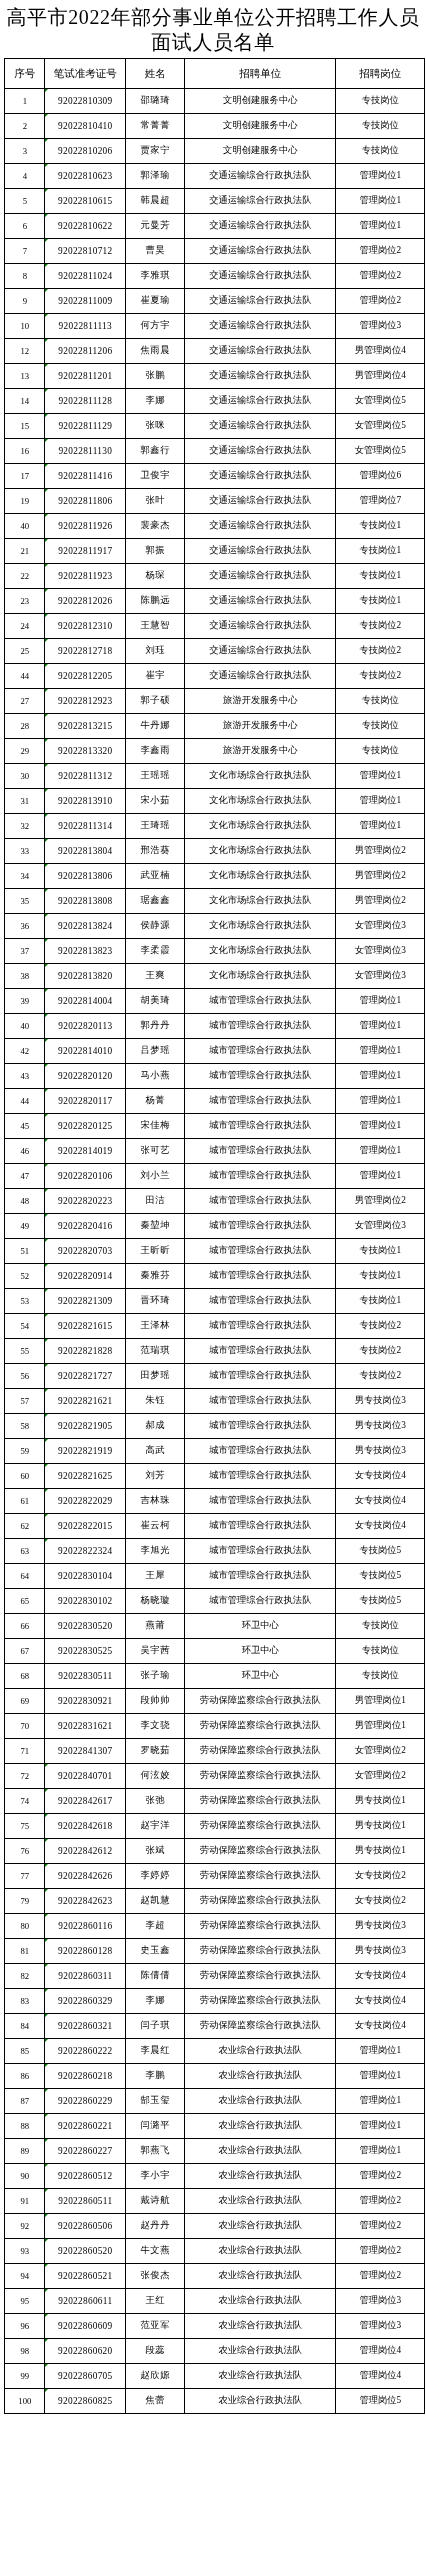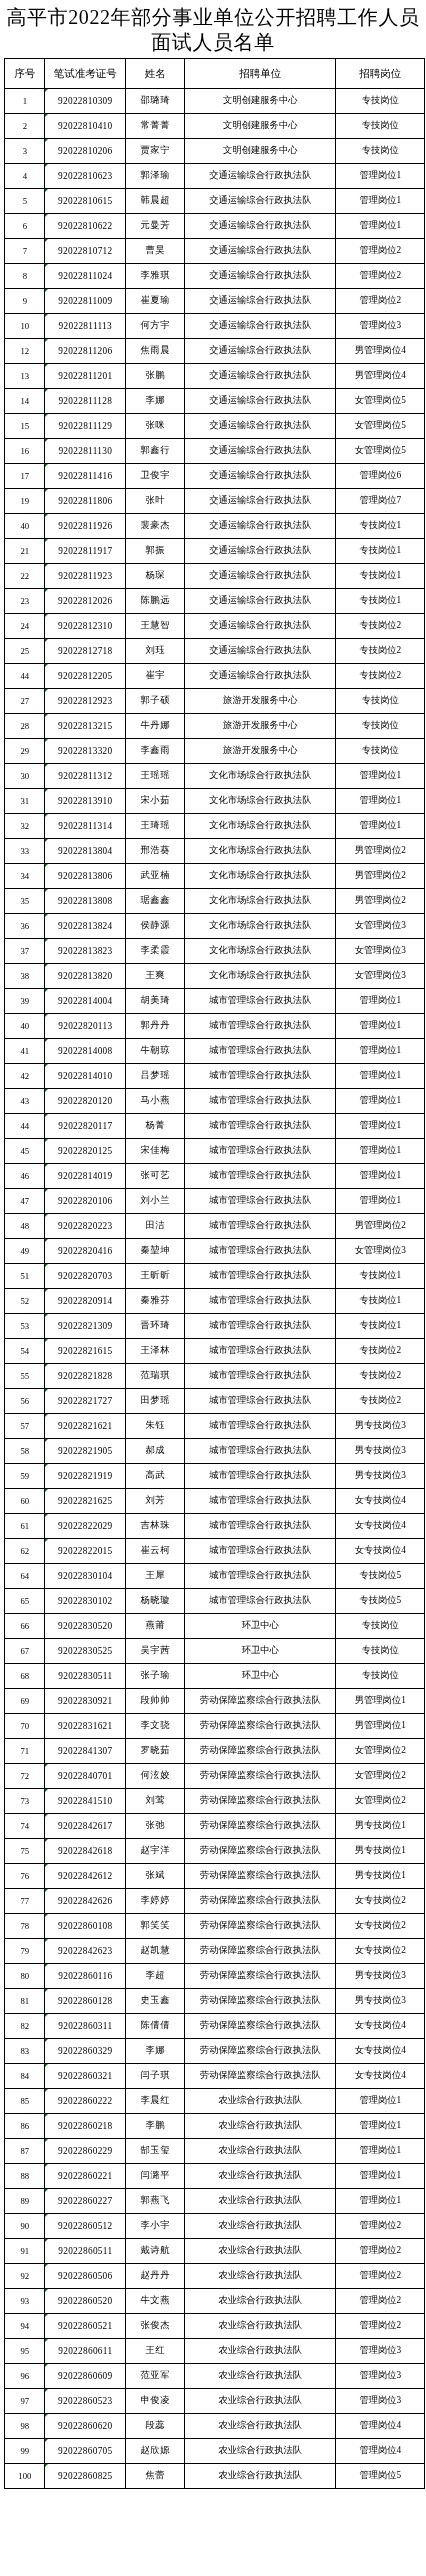--- a/index.html
+++ b/index.html
@@ -349,27 +349,20 @@
         <td class="post-cell">管理岗位1</td>
       </tr>
       <tr>
         <td class="num-cell">40</td>
         <td class="ticket-cell">92022820113<span class="corner-marker" style="border-top-color: rgb(0, 128, 0);"></span></td>
         <td class="name-cell">郭丹丹</td>
         <td class="unit-cell">城市管理综合行政执法队</td>
         <td class="post-cell">管理岗位1</td>
       </tr>
       <tr>
-        <td class="num-cell">41</td>
-        <td class="ticket-cell">92022814008<span class="corner-marker" style="border-top-color: rgb(0, 128, 0);"></span></td>
-        <td class="name-cell">牛朝琼</td>
-        <td class="unit-cell">城市管理综合行政执法队</td>
-        <td class="post-cell">管理岗位1</td>
-      </tr>
-      <tr>
         <td class="num-cell">42</td>
         <td class="ticket-cell">92022814010<span class="corner-marker" style="border-top-color: rgb(0, 128, 0);"></span></td>
         <td class="name-cell">吕梦瑶</td>
         <td class="unit-cell">城市管理综合行政执法队</td>
         <td class="post-cell">管理岗位1</td>
       </tr>
       <tr>
         <td class="num-cell">43</td>
         <td class="ticket-cell">92022820120<span class="corner-marker" style="border-top-color: rgb(0, 128, 0);"></span></td>
         <td class="name-cell">马小燕</td>
@@ -494,20 +487,27 @@
         <td class="name-cell">吉林珠</td>
         <td class="unit-cell">城市管理综合行政执法队</td>
         <td class="post-cell">女专技岗位4</td>
       </tr>
       <tr>
         <td class="num-cell">62</td>
         <td class="ticket-cell">92022822015<span class="corner-marker" style="border-top-color: rgb(0, 128, 0);"></span></td>
         <td class="name-cell">崔云柯</td>
         <td class="unit-cell">城市管理综合行政执法队</td>
         <td class="post-cell">女专技岗位4</td>
+      </tr>
+      <tr>
+        <td class="num-cell">63</td>
+        <td class="ticket-cell">92022822324<span class="corner-marker" style="border-top-color: rgb(0, 128, 0);"></span></td>
+        <td class="name-cell">李旭光</td>
+        <td class="unit-cell">城市管理综合行政执法队</td>
+        <td class="post-cell">专技岗位5</td>
       </tr>
       <tr>
         <td class="num-cell">64</td>
         <td class="ticket-cell">92022830104</td>
         <td class="name-cell">王犀</td>
         <td class="unit-cell">城市管理综合行政执法队</td>
         <td class="post-cell">专技岗位5</td>
       </tr>
       <tr>
         <td class="num-cell">65</td>
@@ -559,27 +559,20 @@
         <td class="post-cell">女管理岗位2</td>
       </tr>
       <tr>
         <td class="num-cell">72</td>
         <td class="ticket-cell">92022840701<span class="corner-marker" style="border-top-color: rgb(0, 128, 0);"></span></td>
         <td class="name-cell">何泫姣</td>
         <td class="unit-cell">劳动保障监察综合行政执法队</td>
         <td class="post-cell">女管理岗位2</td>
       </tr>
       <tr>
-        <td class="num-cell">73</td>
-        <td class="ticket-cell">92022841510<span class="corner-marker" style="border-top-color: rgb(0, 128, 0);"></span></td>
-        <td class="name-cell">刘莺</td>
-        <td class="unit-cell">劳动保障监察综合行政执法队</td>
-        <td class="post-cell">女管理岗位2</td>
-      </tr>
-      <tr>
         <td class="num-cell">74</td>
         <td class="ticket-cell">92022842617<span class="corner-marker" style="border-top-color: rgb(0, 128, 0);"></span></td>
         <td class="name-cell">张弛</td>
         <td class="unit-cell">劳动保障监察综合行政执法队</td>
         <td class="post-cell">男专技岗位1</td>
       </tr>
       <tr>
         <td class="num-cell">75</td>
         <td class="ticket-cell">92022842618<span class="corner-marker" style="border-top-color: rgb(0, 128, 0);"></span></td>
         <td class="name-cell">赵宇洋</td>
@@ -594,27 +587,20 @@
         <td class="post-cell">男专技岗位1</td>
       </tr>
       <tr>
         <td class="num-cell">77</td>
         <td class="ticket-cell">92022842626<span class="corner-marker" style="border-top-color: rgb(0, 128, 0);"></span></td>
         <td class="name-cell">李婷婷</td>
         <td class="unit-cell">劳动保障监察综合行政执法队</td>
         <td class="post-cell">女专技岗位2</td>
       </tr>
       <tr>
-        <td class="num-cell">78</td>
-        <td class="ticket-cell">92022860108<span class="corner-marker" style="border-top-color: rgb(0, 128, 0);"></span></td>
-        <td class="name-cell">郭笑笑</td>
-        <td class="unit-cell">劳动保障监察综合行政执法队</td>
-        <td class="post-cell">女专技岗位2</td>
-      </tr>
-      <tr>
         <td class="num-cell">79</td>
         <td class="ticket-cell">92022842623<span class="corner-marker" style="border-top-color: rgb(0, 128, 0);"></span></td>
         <td class="name-cell">赵凯慧</td>
         <td class="unit-cell">劳动保障监察综合行政执法队</td>
         <td class="post-cell">女专技岗位2</td>
       </tr>
       <tr>
         <td class="num-cell">80</td>
         <td class="ticket-cell">92022860116<span class="corner-marker" style="border-top-color: rgb(0, 128, 0);"></span></td>
         <td class="name-cell">李超</td>
@@ -723,27 +709,20 @@
         <td class="num-cell">95</td>
         <td class="ticket-cell">92022860611<span class="corner-marker" style="border-top-color: rgb(0, 128, 0);"></span></td>
         <td class="name-cell">王红</td>
         <td class="unit-cell">农业综合行政执法队</td>
         <td class="post-cell">管理岗位3</td>
       </tr>
       <tr>
         <td class="num-cell">96</td>
         <td class="ticket-cell">92022860609<span class="corner-marker" style="border-top-color: rgb(0, 128, 0);"></span></td>
         <td class="name-cell">范亚军</td>
-        <td class="unit-cell">农业综合行政执法队</td>
-        <td class="post-cell">管理岗位3</td>
-      </tr>
-      <tr>
-        <td class="num-cell">97</td>
-        <td class="ticket-cell">92022860523<span class="corner-marker" style="border-top-color: rgb(0, 128, 0);"></span></td>
-        <td class="name-cell">申俊凌</td>
         <td class="unit-cell">农业综合行政执法队</td>
         <td class="post-cell">管理岗位3</td>
       </tr>
       <tr>
         <td class="num-cell">98</td>
         <td class="ticket-cell">92022860620<span class="corner-marker" style="border-top-color: rgb(0, 128, 0);"></span></td>
         <td class="name-cell">段蕊</td>
         <td class="unit-cell">农业综合行政执法队</td>
         <td class="post-cell">管理岗位4</td>
       </tr>

